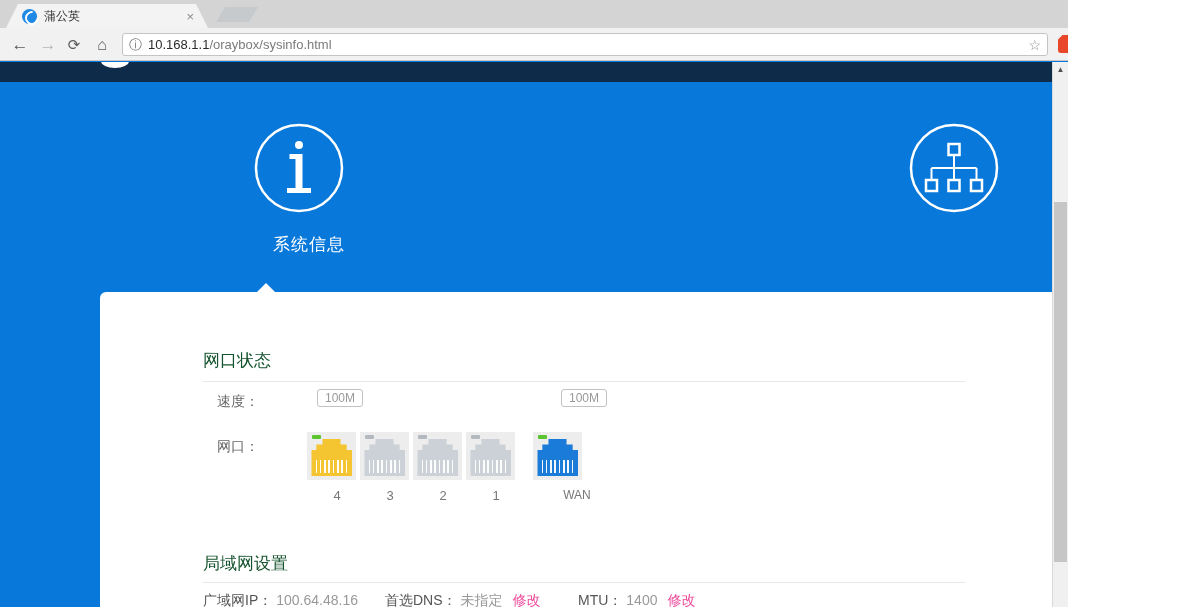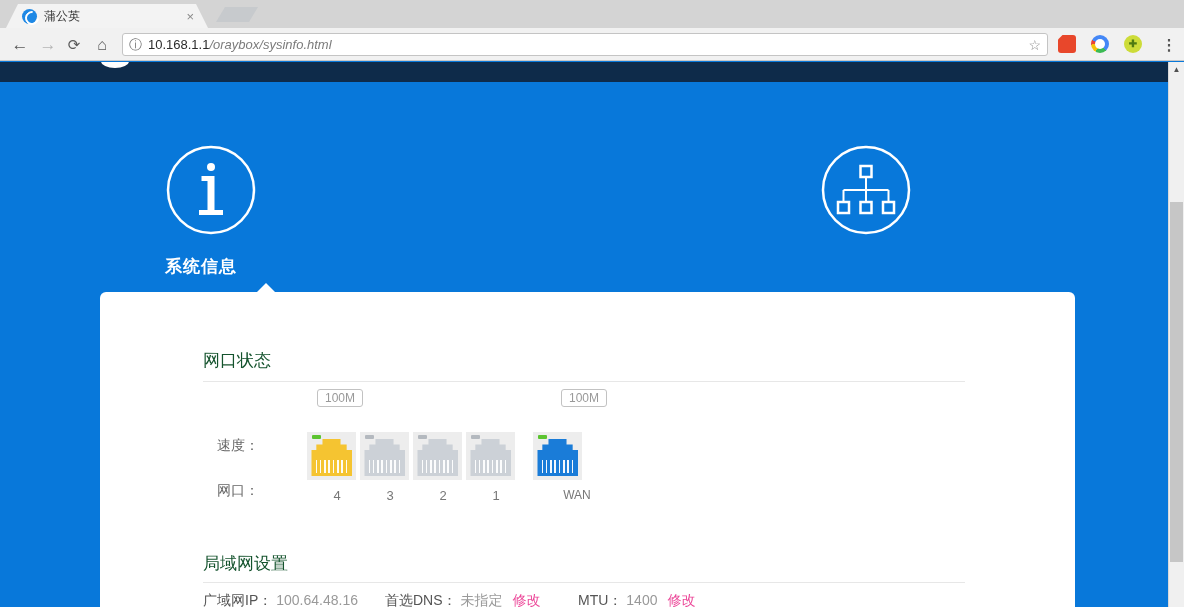--- a/index.html
+++ b/index.html
@@ -1,17 +1,17 @@
 <!DOCTYPE html>
 <html><head>
 <meta charset="utf-8">
 <style>
   * { margin:0; padding:0; box-sizing:border-box; }
   body { font-family:"Liberation Sans", sans-serif; }
-  .screen { position:relative; width:1184px; height:607px; overflow:hidden; background:#0878da; }
+  .screen { position:relative; width:1068px; height:607px; overflow:hidden; background:#0878da; }
 
   
   .tabstrip { position:absolute; top:0; left:0; right:0; height:28px; background:#d4d4d4; }
   .tab { position:absolute; left:6px; top:4px; width:202px; height:24px; background:#f3f3f3;
          clip-path:polygon(12px 0, calc(100% - 12px) 0, 100% 100%, 0 100%);
          display:flex; align-items:center; padding:0 14px 0 16px; }
   .favicon { width:15px; height:15px; border-radius:50%; background:#1e88e5; position:relative; flex:0 0 auto; }
   .favicon::after { content:""; position:absolute; left:2.5px; top:2.5px; width:10px; height:10px;
          border:2.5px solid #fff; border-right-color:transparent; border-radius:50%; transform:rotate(-40deg); }
   .tab-title { font-size:12px; color:#333; margin-left:7px; white-space:nowrap; overflow:hidden; flex:1; }
@@ -22,21 +22,21 @@
   .toolbar { position:absolute; top:28px; left:0; right:0; height:33px; background:#f1f1f1; border-bottom:1px solid #c8c8c8; }
   .navbtn { position:absolute; top:5px; width:24px; height:24px; text-align:center; line-height:24px;
             font-size:17px; color:#5a5a5a; }
   .navbtn.disabled { color:#b5b5b5; }
   .btn-back { left:8px; } .btn-fwd { left:36px; } .btn-reload { left:62px; font-size:15px; } .btn-home { left:90px; font-size:16px; }
   .omnibox { position:absolute; left:122px; top:5px; width:926px; height:23px; background:#fff;
              border:1px solid #c4c4c4; border-radius:3px; display:flex; align-items:center; padding:0 6px; }
   .info-badge { font-size:13px; color:#777; margin-right:6px; }
   .url { font-size:13px; white-space:nowrap; }
   .url .domain { color:#2b2b2b; }
-  .url .path { color:#7b7b7b;font-style:italic; }
+  .url .path { color:#7b7b7b; }
   .star { margin-left:auto; font-size:14px; color:#8a8a8a; }
   .ext { position:absolute; top:7px; width:18px; height:18px; }
   .ext-orange { left:1058px; background:#e8472b; border-radius:3px; clip-path:polygon(25% 0,100% 0,100% 100%,0 100%,0 25%); }
   .ext-compass { left:1091px; border-radius:50%;
       background:conic-gradient(#4487f6 0 38%, #3cba54 38% 58%, #f4c20d 58% 74%, #e94335 74% 82%, #4487f6 82% 100%); }
   .ext-compass::after { content:""; position:absolute; left:4px; top:4px; width:10px; height:10px; background:#fff; border-radius:50%; }
   .ext-plus { left:1124px; border-radius:50%; background:#cddc39; color:#4e7a12; font-size:10px; font-weight:bold;
               text-align:center; line-height:18px; }
   .menu-dots { position:absolute; left:1158px; top:5px; width:22px; height:24px; text-align:center;
                line-height:24px; font-size:15px; font-weight:bold; color:#555; }
@@ -44,35 +44,35 @@
   
   .scrollbar { position:absolute; top:62px; right:0; width:16px; bottom:0; background:#f0f0f0; border-left:1px solid #d9d9d9; }
   .scroll-up { width:100%; height:16px; text-align:center; font-size:8px; line-height:16px; color:#505050; }
   .scroll-thumb { position:absolute; top:140px; left:1px; right:1px; height:360px; background:#c6c6c6; }
 
   
   .site-topbar { position:absolute; top:62px; left:0; right:16px; height:20px; background:#0e2b4a; overflow:hidden; }
   .logo-remnant { position:absolute; left:101px; top:-7px; width:28px; height:13px; background:#fff; border-radius:50%; }
   .site-body { position:absolute; top:82px; left:0; right:16px; bottom:0; background:#0878da; }
 
-  .nav-item { position:absolute; width:180px; text-align:left; top:62px; cursor:pointer;font-weight:bold; }
+  .nav-item { position:absolute; width:180px; text-align:right; top:40px; cursor:pointer; }
   .nav-1 { left:165px; } .nav-2 { left:495px; } .nav-3 { left:820px; }
   .nav-circle { width:92px; height:92px; margin:0 auto; }
   .nav-label { margin-top:15px; font-size:17px; color:#ffffff; letter-spacing:1px; }
 
   .card { position:absolute; left:100px; top:210px; width:975px; height:400px; background:#fff; border-radius:6px; }
   .card::before { content:""; position:absolute; left:156px; top:-9px; border-left:10px solid transparent;
                   border-right:10px solid transparent; border-bottom:10px solid #fff; }
 
   .sec-heading { position:absolute; left:103px; font-size:17px; color:#14532d; }
   .h1 { top:57px; } .h2 { top:260px; }
   .divider { position:absolute; left:103px; width:762px; height:1px; background:#e7e7e7; }
   .d1 { top:89px; } .d2 { top:290px; }
 
-  .row-label { position:absolute; left:117px; font-size:14px; color:#666;margin-top:44px; }
+  .row-label { position:absolute; left:117px; font-size:14px; color:#666; }
   .speed-label { top:101px; }
   .port-label { top:146px; }
   .badge { position:absolute; top:97px; font-size:12px; color:#999; border:1px solid #c2c2c2; border-radius:3px;
            padding:1px 7px; background:#fff; }
   .badge-1 { left:217px; } .badge-2 { left:461px; }
 
   .port-strip { position:absolute; left:207px; top:140px; display:flex; gap:4px; }
   .pcell { position:relative; width:49px; height:48px; background:#ededed; }
   .pcell.wan { margin-left:14px; }
   .led { position:absolute; left:5px; top:3px; width:9px; height:4px; border-radius:1px; }

